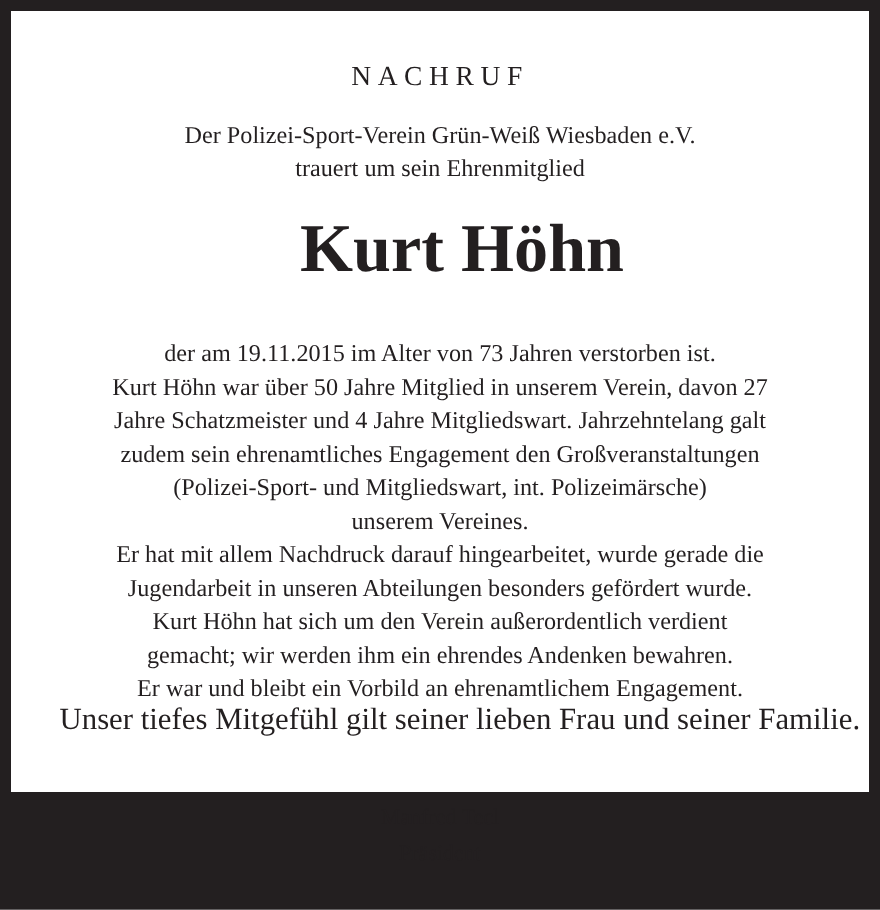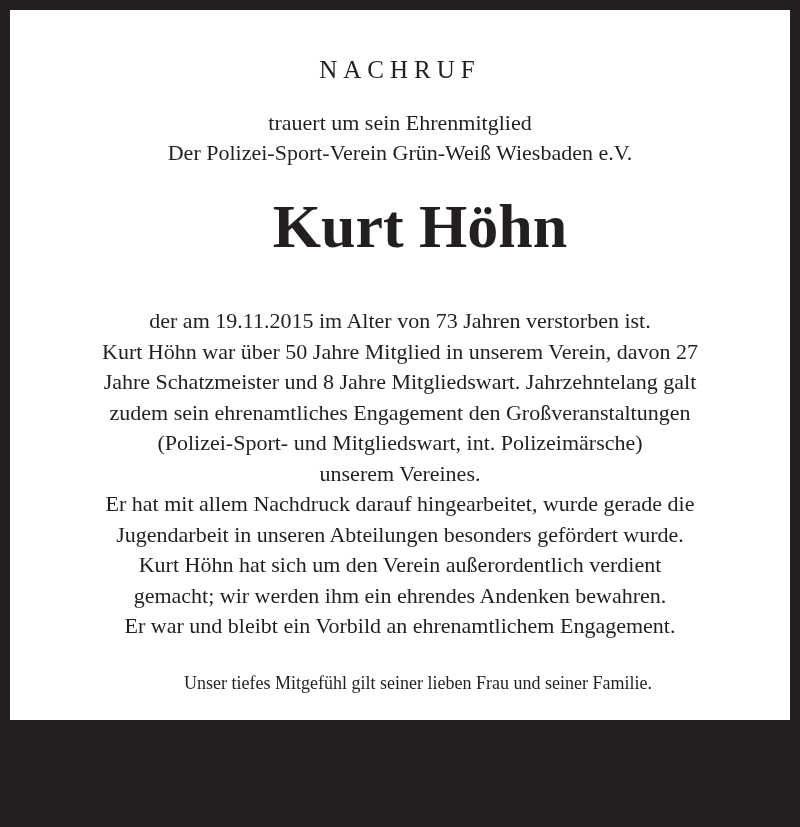--- a/index.html
+++ b/index.html
@@ -30,46 +30,46 @@
       position: absolute; left: 0; right: 0; top: 178px;
       font-size: 62px; font-weight: bold; line-height: 76px;
       letter-spacing: 0px;
       padding-left: 40px;
     }
     .body {
       position: absolute; left: 0; right: 0; top: 284px;
       font-size: 22px; line-height: 30.5px; margin-top: 12px;
     }
     .condolence {
-      position: absolute; left: 0; right: 0; top: 658px;
-      font-size: 18px; line-height: 30px; margin-left: 36px;
+      position: absolute; left: 0; right: 0; top: 630px;
+      font-size: 28px; line-height: 30px; margin-left: 36px;
     }
     .sig {
       position: absolute; left: 0; right: 0; top: 717px;
       font-size: 20px; font-weight: normal; line-height: 33px;
     }
     .line { display: block; white-space: nowrap; }
   </style>
 </head>
 <body>
 
 <div class="card">
   <div class="heading">NACHRUF</div>
 
   <div class="intro">
+    <span class="line">Der Polizei-Sport-Verein Grün-Weiß Wiesbaden e.V.</span>
     <span class="line">trauert um sein Ehrenmitglied</span>
-    <span class="line">Der Polizei-Sport-Verein Grün-Weiß Wiesbaden e.V.</span>
   </div>
 
   <div class="name">Kurt Höhn</div>
 
   <div class="body">
     <span class="line">der am 19.11.2015 im Alter von 73 Jahren verstorben ist.</span>
     <span class="line">Kurt Höhn war über 50 Jahre Mitglied in unserem Verein, davon 27</span>
-    <span class="line">Jahre Schatzmeister und 8 Jahre Mitgliedswart. Jahrzehntelang galt</span>
+    <span class="line">Jahre Schatzmeister und 4 Jahre Mitgliedswart. Jahrzehntelang galt</span>
     <span class="line">zudem sein ehrenamtliches Engagement den Großveranstaltungen</span>
     <span class="line">(Polizei-Sport- und Mitgliedswart, int. Polizeimärsche)</span>
     <span class="line">unserem Vereines.</span>
     <span class="line">Er hat mit allem Nachdruck darauf hingearbeitet, wurde gerade die</span>
     <span class="line">Jugendarbeit in unseren Abteilungen besonders gefördert wurde.</span>
     <span class="line">Kurt Höhn hat sich um den Verein außerordentlich verdient</span>
     <span class="line">gemacht; wir werden ihm ein ehrendes Andenken bewahren.</span>
     <span class="line">Er war und bleibt ein Vorbild an ehrenamtlichem Engagement.</span>
   </div>
 

